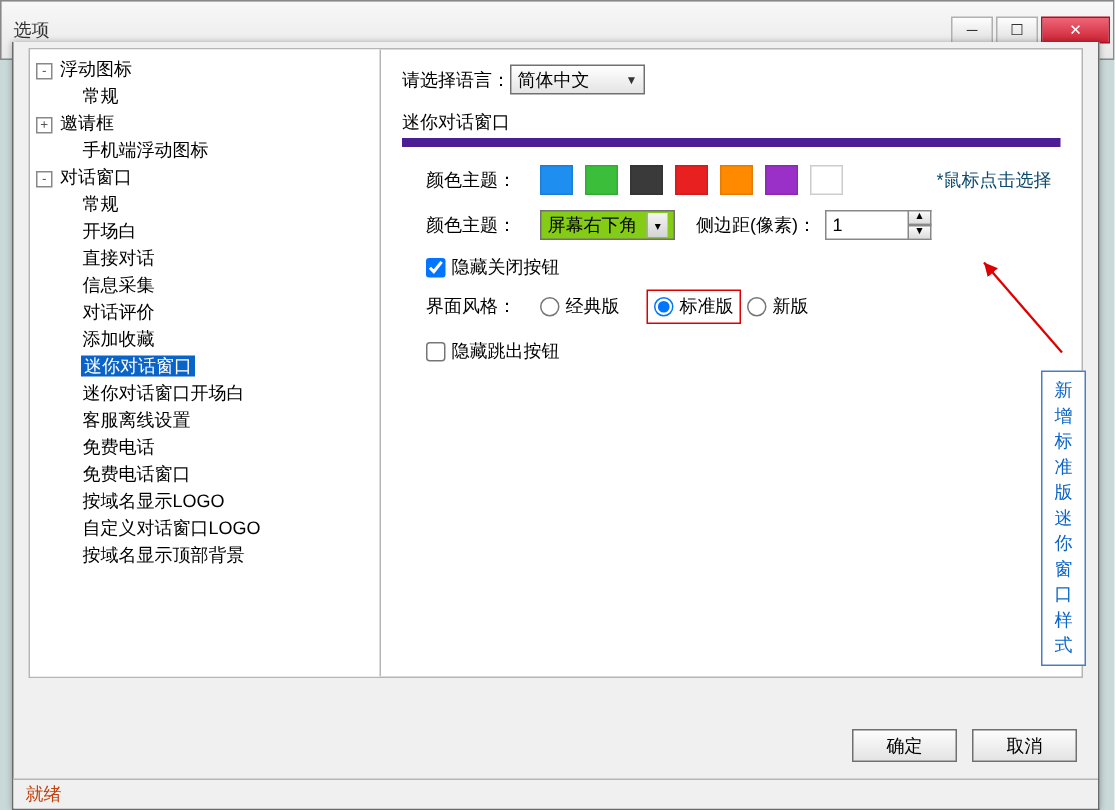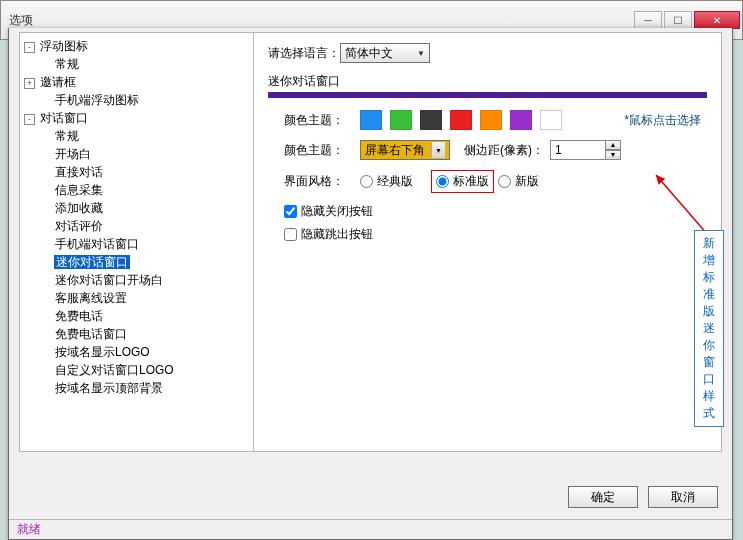--- a/index.html
+++ b/index.html
@@ -23,37 +23,37 @@
 .panel { flex:1; padding:10px 14px; position:relative; color:#000;}
 .row { display:flex; align-items:center; margin-bottom:10px;}
 .row label.k { width:76px; text-align:left; color:#000;}
 .sel-lang { height:20px; width:90px; background:linear-gradient(#fff,#e4e4e4); border:1px solid #707070; padding:0 4px; display:flex; align-items:center; justify-content:space-between;}
 .sel-lang span.ar{ font-size:8px; color:#333;}
 fieldset{ border:1px solid #ccc; border-left:none; border-right:none; border-bottom:none; padding:10px 6px 0 6px; margin-bottom:6px;}
 fieldset.noborder{ border:none; padding-top:6px;}
 .legend{ color:#000; padding-right:6px; font-size:12px;}
 .swatch { width:22px; height:20px; margin-right:8px; border:1px solid rgba(0,0,0,0.1);}
 .hint { color:#0c4a6e; margin-left:auto;}
-.dd { height:20px; width:90px; border:1px solid #707070; background:#eab308; display:flex; align-items:center; padding:0 4px; justify-content:space-between;}
+.dd { height:20px; width:90px; border:1px solid #707070; background:#84cc16; display:flex; align-items:center; padding:0 4px; justify-content:space-between;}
 .dd .ar{width:14px;height:16px;background:linear-gradient(#f4f4f4,#d4d4d4);border-left:1px solid #aaa;display:flex;align-items:center;justify-content:center;font-size:8px;}
 .numin { display:flex; align-items:center;}
 .numin input{ width:56px; height:20px; border:1px solid #888; padding:0 4px;}
 .spin { width:15px; height:20px; display:flex; flex-direction:column;}
 .spin span{ flex:1; border:1px solid #888; border-left:none; background:linear-gradient(#fafafa,#ddd); font-size:7px; text-align:center; line-height:8px;}
 .radio,.chk { display:flex; align-items:center; margin-right:14px;}
 .radio input,.chk input{ margin-right:4px;}
 .hlbox{ border:1px solid #d00; padding:2px 4px; margin:0 4px;}
 
-.callout{ position:absolute; left:440px; top:197px; border:1px solid #4a7ebb; color:#0a64c8; padding:4px 8px; background:#fff;}
+.callout{ position:absolute; left:440px; top:214px; border:1px solid #4a7ebb; color:#0a64c8; padding:4px 8px; background:#fff;}
 .arrow{ position:absolute; pointer-events:none;}
 
 .footer{ position:absolute; left:0; bottom:24px; width:100%; height:36px; display:flex; align-items:center; justify-content:flex-end; gap:10px; padding-right:14px;}
 .btn{ min-width:70px; height:22px; border:1px solid #707070; background:linear-gradient(#fdfdfd,#e3e3e3); padding:0 14px; display:flex; align-items:center; justify-content:center; cursor:default;font-family:Liberation Serif, serif;}
 
-.status{ position:absolute; left:0; bottom:0; height:20px; width:100%; display:flex; align-items:center; padding:0 8px; color:#a21caf; border-top:1px solid #b5b5b5; background:#f0f0f0;}
+.status{ position:absolute; left:0; bottom:0; height:20px; width:100%; display:flex; align-items:center; padding:0 8px; color:#c2410c; border-top:1px solid #b5b5b5; background:#f0f0f0;}
 
 
 .tree::-webkit-scrollbar{width:16px}
 .tree::-webkit-scrollbar-track{background:#f0f0f0;border-left:1px solid #ddd}
 .tree::-webkit-scrollbar-thumb{background:#cdcdcd;border:1px solid #aaa}
 </style>
 </head>
 <body>
 
 <div class="titlebar">
@@ -69,23 +69,22 @@
     <div class="tree" id="tree">
         <div class="tnode"><span class="tog">-</span><span class="lbl">浮动图标</span></div>
         <div class="tnode"><span class="sp"></span><span class="sp"></span><span class="lbl">常规</span></div>
         <div class="tnode"><span class="tog">+</span><span class="lbl">邀请框</span></div>
         <div class="tnode"><span class="sp"></span><span class="sp"></span><span class="lbl">手机端浮动图标</span></div>
         <div class="tnode"><span class="tog">-</span><span class="lbl">对话窗口</span></div>
         <div class="tnode"><span class="sp"></span><span class="sp"></span><span class="lbl">常规</span></div>
         <div class="tnode"><span class="sp"></span><span class="sp"></span><span class="lbl">开场白</span></div>
         <div class="tnode"><span class="sp"></span><span class="sp"></span><span class="lbl">直接对话</span></div>
         <div class="tnode"><span class="sp"></span><span class="sp"></span><span class="lbl">信息采集</span></div>
+        <div class="tnode"><span class="sp"></span><span class="sp"></span><span class="lbl">对话评价</span></div>
         <div class="tnode"><span class="sp"></span><span class="sp"></span><span class="lbl">添加收藏</span></div>
-        <div class="tnode"><span class="sp"></span><span class="sp"></span><span class="lbl">对话评价</span></div>
-        <div class="tnode"><span class="sp"></span><span class="sp"></span><span class="lbl">手机端对话窗口</span></div>
         <div class="tnode sel"><span class="sp"></span><span class="sp"></span><span class="lbl">迷你对话窗口</span></div>
         <div class="tnode"><span class="sp"></span><span class="sp"></span><span class="lbl">迷你对话窗口开场白</span></div>
         <div class="tnode"><span class="sp"></span><span class="sp"></span><span class="lbl">客服离线设置</span></div>
         <div class="tnode"><span class="sp"></span><span class="sp"></span><span class="lbl">免费电话</span></div>
         <div class="tnode"><span class="sp"></span><span class="sp"></span><span class="lbl">免费电话窗口</span></div>
         <div class="tnode"><span class="sp"></span><span class="sp"></span><span class="lbl">按域名显示LOGO</span></div>
         <div class="tnode"><span class="sp"></span><span class="sp"></span><span class="lbl">自定义对话窗口LOGO</span></div>
         <div class="tnode"><span class="sp"></span><span class="sp"></span><span class="lbl">按域名显示顶部背景</span></div>
       </div>
 
@@ -125,42 +124,42 @@
           <span style="margin:0 6px 0 14px;">侧边距(像素)：</span>
           <div class="numin">
             <input type="text" value="1" style="">
             <div class="spin">
               <span>▲</span>
               <span>▼</span>
             </div>
           </div>
         </div>
 
+        <div class="row" style="padding-left:10px; margin-bottom:6px;">
+          <label class="chk">
+            <input type="checkbox" checked="" style="">
+            <span>隐藏关闭按钮</span>
+          </label>
+        </div>
+
         <div class="row" style="padding-left:10px;">
           <label class="k">界面风格：</label>
           <label class="radio">
             <input type="radio" name="st" style="">
             <span>经典版</span>
           </label>
           <span class="hlbox">
             <label class="radio" style="margin-right:0">
               <input type="radio" name="st" checked="" style="">
               <span>标准版</span>
             </label>
           </span>
           <label class="radio">
             <input type="radio" name="st" style="">
             <span>新版</span>
-          </label>
-        </div>
-
-        <div class="row" style="padding-left:10px; margin-bottom:6px;">
-          <label class="chk">
-            <input type="checkbox" checked="" style="">
-            <span>隐藏关闭按钮</span>
           </label>
         </div>
         <div class="row" style="padding-left:10px;">
           <label class="chk">
             <input type="checkbox" style="">
             <span>隐藏跳出按钮</span>
           </label>
         </div>
 
       </fieldset>

